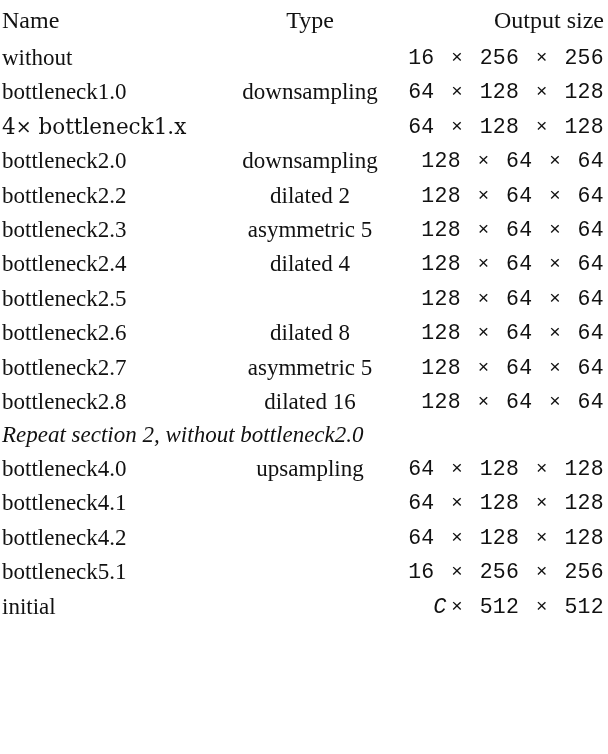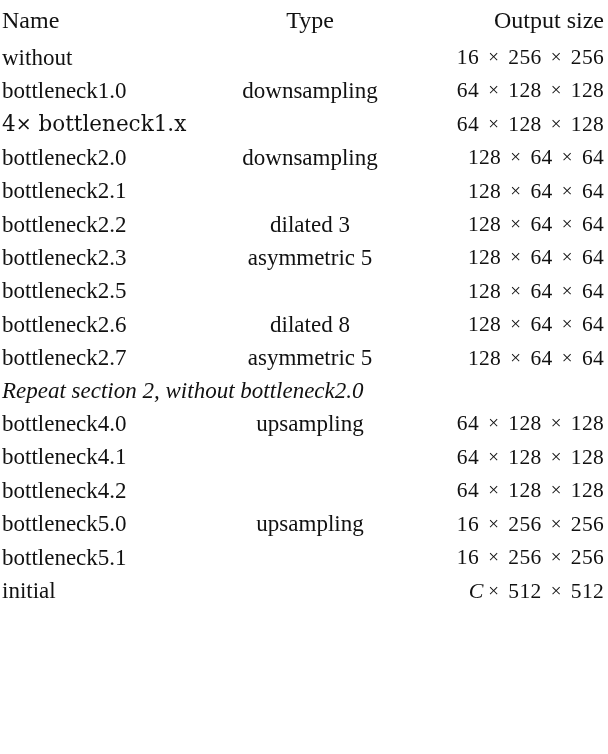--- a/index.html
+++ b/index.html
@@ -64,21 +64,21 @@
   tr.rule-top > * { border-top: 3px solid #000000; }
   tr.rule-mid > * { border-top: 2.2px solid #000000; }
   tr.rule-bot > * { border-bottom: 3px solid #000000; }
 
   
   tr.pad-above > * { padding-top: 4px; }
   tr.pad-below > * { padding-bottom: 3px; }
 
   
   .math {
-    font-family: Liberation Serif, serif;
+    font-family: Liberation Mono, monospace;
     font-size: 21.5px;
     letter-spacing: 0.3px;
   }
   .math .times {
     font-size: 19px;
     padding: 0 3.5px;
     position: relative;
     top: -1px;
   }
   .math .sym {
@@ -140,47 +140,52 @@
         <td class="c-type"></td>
         <td class="c-output"><span class="math">64 <span class="times">×</span> 128 <span class="times">×</span> 128</span></td>
       </tr>
 
       <tr class="rule-mid pad-above">
         <td class="c-name">bottleneck2.0</td>
         <td class="c-type">downsampling</td>
         <td class="c-output"><span class="math">128 <span class="times">×</span> 64 <span class="times">×</span> 64</span></td>
       </tr>
       <tr>
-        <td class="c-name">bottleneck2.1</td>
-        <td class="c-type"></td>
-        <td class="c-output"><span class="math">128 <span class="times">×</span> 64 <span class="times">×</span> 64</span></td>
-      </tr>
-      <tr>
         <td class="c-name">bottleneck2.2</td>
-        <td class="c-type">dilated 3</td>
+        <td class="c-type">dilated 2</td>
         <td class="c-output"><span class="math">128 <span class="times">×</span> 64 <span class="times">×</span> 64</span></td>
       </tr>
       <tr>
         <td class="c-name">bottleneck2.3</td>
         <td class="c-type">asymmetric 5</td>
         <td class="c-output"><span class="math">128 <span class="times">×</span> 64 <span class="times">×</span> 64</span></td>
       </tr>
       <tr>
+        <td class="c-name">bottleneck2.4</td>
+        <td class="c-type">dilated 4</td>
+        <td class="c-output"><span class="math">128 <span class="times">×</span> 64 <span class="times">×</span> 64</span></td>
+      </tr>
+      <tr>
         <td class="c-name">bottleneck2.5</td>
         <td class="c-type"></td>
         <td class="c-output"><span class="math">128 <span class="times">×</span> 64 <span class="times">×</span> 64</span></td>
       </tr>
       <tr>
         <td class="c-name">bottleneck2.6</td>
         <td class="c-type">dilated 8</td>
         <td class="c-output"><span class="math">128 <span class="times">×</span> 64 <span class="times">×</span> 64</span></td>
       </tr>
       <tr>
         <td class="c-name">bottleneck2.7</td>
         <td class="c-type">asymmetric 5</td>
+        <td class="c-output"><span class="math">128 <span class="times">×</span> 64 <span class="times">×</span> 64</span></td>
+      </tr>
+      <tr class="pad-below">
+        <td class="c-name">bottleneck2.8</td>
+        <td class="c-type">dilated 16</td>
         <td class="c-output"><span class="math">128 <span class="times">×</span> 64 <span class="times">×</span> 64</span></td>
       </tr>
 
       <tr class="rule-mid pad-above pad-below">
         <td class="note-cell" colspan="3">Repeat section 2, without bottleneck2.0</td>
       </tr>
 
       <tr class="rule-mid pad-above">
         <td class="c-name">bottleneck4.0</td>
         <td class="c-type">upsampling</td>
@@ -190,25 +195,20 @@
         <td class="c-name">bottleneck4.1</td>
         <td class="c-type"></td>
         <td class="c-output"><span class="math">64 <span class="times">×</span> 128 <span class="times">×</span> 128</span></td>
       </tr>
       <tr class="pad-below">
         <td class="c-name">bottleneck4.2</td>
         <td class="c-type"></td>
         <td class="c-output"><span class="math">64 <span class="times">×</span> 128 <span class="times">×</span> 128</span></td>
       </tr>
 
-      <tr class="rule-mid pad-above">
-        <td class="c-name">bottleneck5.0</td>
-        <td class="c-type">upsampling</td>
-        <td class="c-output"><span class="math">16 <span class="times">×</span> 256 <span class="times">×</span> 256</span></td>
-      </tr>
       <tr class="pad-below">
         <td class="c-name">bottleneck5.1</td>
         <td class="c-type"></td>
         <td class="c-output"><span class="math">16 <span class="times">×</span> 256 <span class="times">×</span> 256</span></td>
       </tr>
 
       <tr class="rule-mid rule-bot pad-above pad-below">
         <td class="c-name">initial</td>
         <td class="c-type"></td>
         <td class="c-output"><span class="math"><span class="sym">C</span><span class="times">×</span> 512 <span class="times">×</span> 512</span></td>

